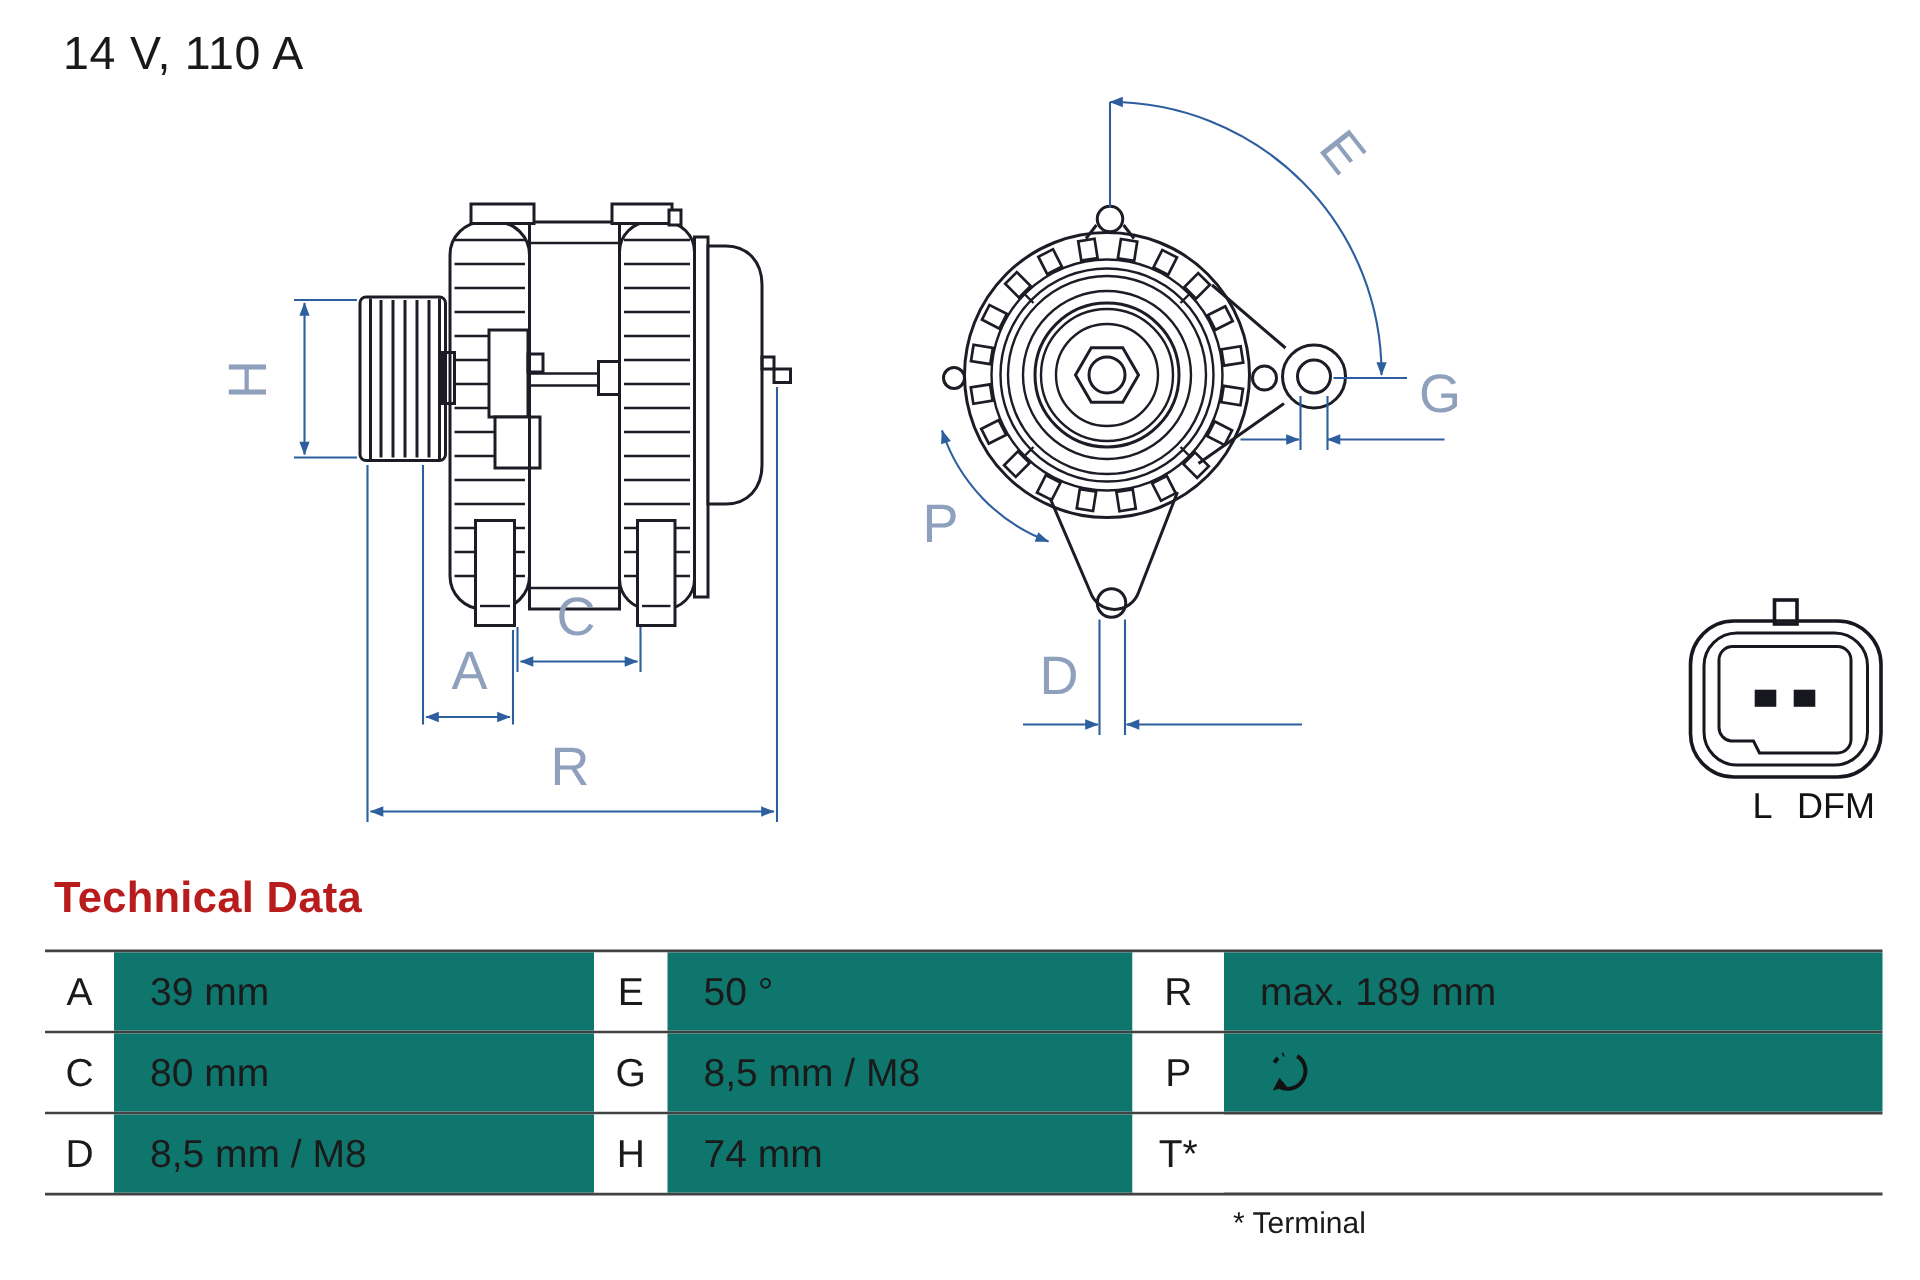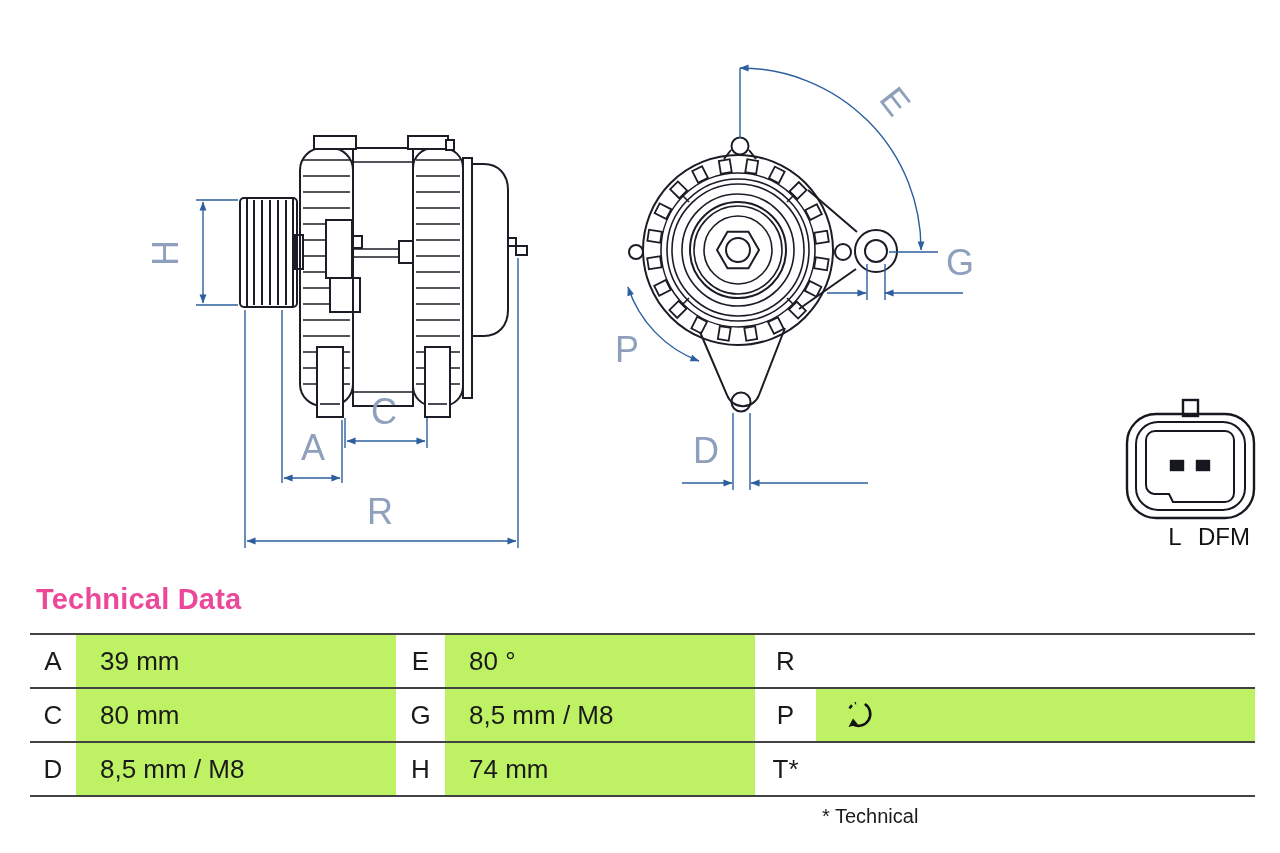--- a/index.html
+++ b/index.html
@@ -1,36 +1,37 @@
 <!DOCTYPE html>
 <html><head>
 <meta charset="utf-8">
 <style>
   html,body{margin:0;padding:0;background:#fff;}
   .canvas{position:relative;width:1280px;height:853px;background:#fff;overflow:hidden;
           font-family:"Liberation Sans",sans-serif;color:#1a1a1a;}
   .rating{position:absolute;left:42px;top:18px;font-size:31px;letter-spacing:.5px;color:#191919;}
   .drawings{position:absolute;left:0;top:0;}
   .tech{position:absolute;left:30px;top:583px;width:1225px;}
-  .tech-title{font-size:29px;font-weight:bold;color:#ec4899;margin:0 0 17px 6px;letter-spacing:.2px;}
+  .tech-title{font-size:29px;font-weight:bold;color:#b91c1c;margin:0 0 17px 6px;letter-spacing:.2px;}
   .t-grid{border-top:2px solid #424242;}
   .t-row{display:grid;grid-template-columns:46px 320px 49px 310px 61px 1fr;
          height:52px;border-bottom:2px solid #424242;}
   .t-key{display:flex;align-items:center;justify-content:center;font-size:26px;background:#fff;}
-  .t-val{display:flex;align-items:center;background:#bef264;padding-left:24px;font-size:26px;}
+  .t-val{display:flex;align-items:center;background:#0f766e;padding-left:24px;font-size:26px;}
   .footnote{font-size:20px;margin:8px 0 0 792px;color:#1a1a1a;}
   .rot-icon{display:block;}
   text.dimletter{fill:#8fa0bd;font-size:36px;font-family:"Liberation Sans",sans-serif;}
   text.pinlabel{fill:#121212;font-size:24px;font-family:"Liberation Sans",sans-serif;}
 </style>
 </head>
 <body>
 
 <div class="canvas">
 
+  <div class="rating">14 V, 110 A</div>
 
   <svg class="drawings" width="1280" height="580" viewBox="0 0 1280 580">
     <defs>
       <marker id="arw" viewBox="0 0 10 10" refX="9.5" refY="5" markerWidth="11" markerHeight="9" markerUnits="userSpaceOnUse" orient="auto-start-reverse">
         <path d="M0,1.2 L10,5 L0,8.8 z" fill="#2d5f9f"></path>
       </marker>
       <path id="slot" d="M733,159 h11 v13 h-11 z"></path>
     </defs>
 
     <g stroke="#1c1c26" stroke-width="2" fill="none">
@@ -175,22 +176,23 @@
   </svg>
 
   <div class="tech">
     <div class="tech-title">Technical Data</div>
     <div class="t-grid">
 
       <div class="t-row">
         <div class="t-key">A</div>
         <div class="t-val">39 mm</div>
         <div class="t-key">E</div>
-        <div class="t-val">80 °</div>
+        <div class="t-val">50 °</div>
         <div class="t-key">R</div>
+        <div class="t-val">max. 189 mm</div>
       </div>
 
       <div class="t-row">
         <div class="t-key">C</div>
         <div class="t-val">80 mm</div>
         <div class="t-key">G</div>
         <div class="t-val">8,5 mm / M8</div>
         <div class="t-key">P</div>
         <div class="t-val">
           <svg class="rot-icon" width="38" height="34" viewBox="0 0 38 34">
@@ -203,16 +205,16 @@
 
       <div class="t-row">
         <div class="t-key">D</div>
         <div class="t-val">8,5 mm / M8</div>
         <div class="t-key">H</div>
         <div class="t-val">74 mm</div>
         <div class="t-key">T*</div>
       </div>
 
     </div>
-    <div class="footnote">* Technical</div>
+    <div class="footnote">* Terminal</div>
   </div>
 
 </div>
 
 </body></html>

